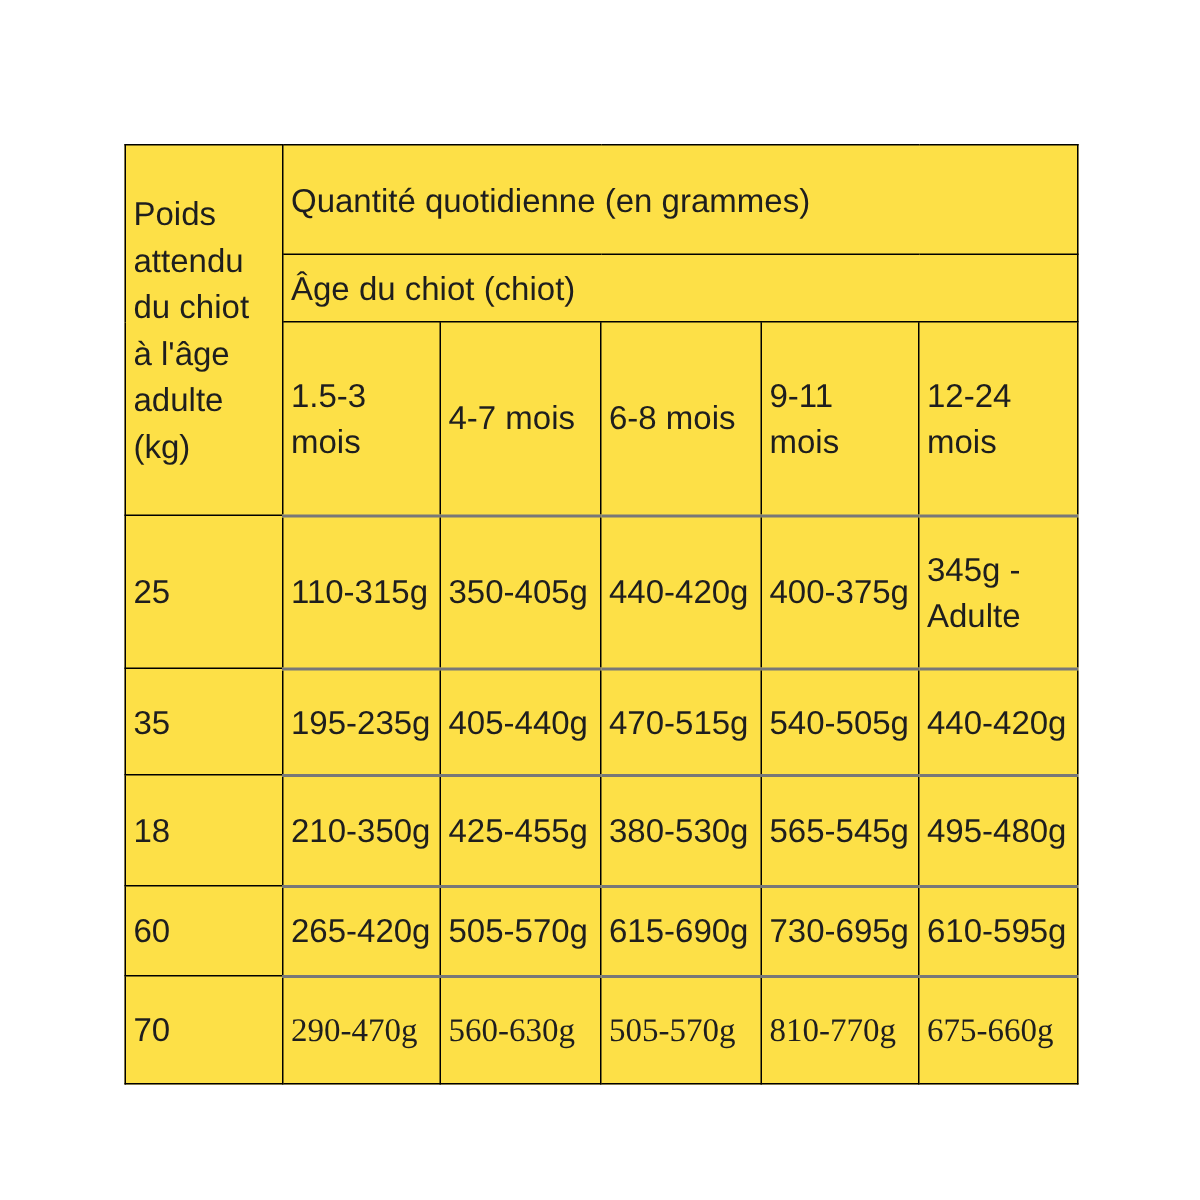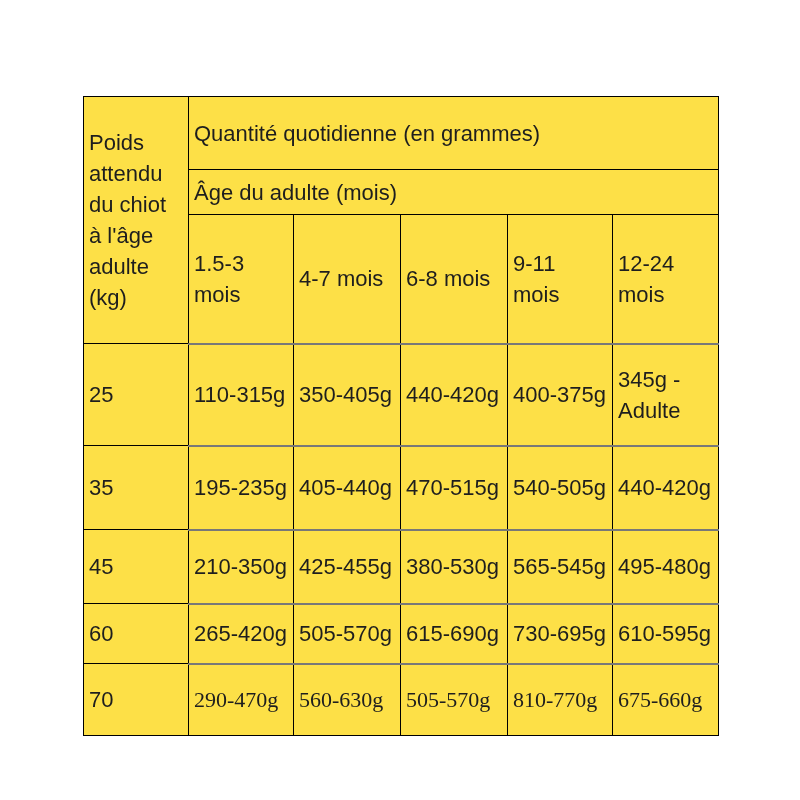--- a/index.html
+++ b/index.html
@@ -41,21 +41,21 @@
   tr.cols td.age { border-bottom: 2px solid #787878; }
   
   tr.d td.val { border-top: 2px solid #787878; border-bottom: 2px solid #787878; }
   
   tr.d.last td.val { border-bottom: 1px solid #000000; font-family: Liberation Serif, serif; }
   
   tr.r1 { height: 73px; }
   tr.r2 { height: 45px; }
   tr.cols { height: 129px; }
   tr.d1 { height: 102px; }
-  tr.d2 { height: 84px; }
+  tr.d2 { height: 71px; }
   tr.d3 { height: 74px; }
   tr.d4 { height: 60px; }
   tr.d5 { height: 72px; }
 </style>
 </head>
 <body>
 
 <div class="canvas">
   <table class="feeding">
     <colgroup>
@@ -70,21 +70,21 @@
       <tr class="r1">
         <td rowspan="3">Poids
 attendu
 du chiot
 à l'âge
 adulte
 (kg)</td>
         <td colspan="5">Quantité quotidienne (en grammes)</td>
       </tr>
       <tr class="r2">
-        <td colspan="5">Âge du adulte (mois)</td>
+        <td colspan="5">Âge du chiot (chiot)</td>
       </tr>
       <tr class="cols">
         <td class="age gl">1.5-3
 mois</td>
         <td class="age">4-7 mois</td>
         <td class="age gl">6-8 mois</td>
         <td class="age">9-11
 mois</td>
         <td class="age gl">12-24
 mois</td>
@@ -100,21 +100,21 @@
       </tr>
       <tr class="d d2">
         <td>35</td>
         <td class="val gl">195-235g</td>
         <td class="val">405-440g</td>
         <td class="val gl">470-515g</td>
         <td class="val">540-505g</td>
         <td class="val gl">440-420g</td>
       </tr>
       <tr class="d d3">
-        <td>45</td>
+        <td>18</td>
         <td class="val gl">210-350g</td>
         <td class="val">425-455g</td>
         <td class="val gl">380-530g</td>
         <td class="val">565-545g</td>
         <td class="val gl">495-480g</td>
       </tr>
       <tr class="d d4">
         <td>60</td>
         <td class="val gl">265-420g</td>
         <td class="val">505-570g</td>

